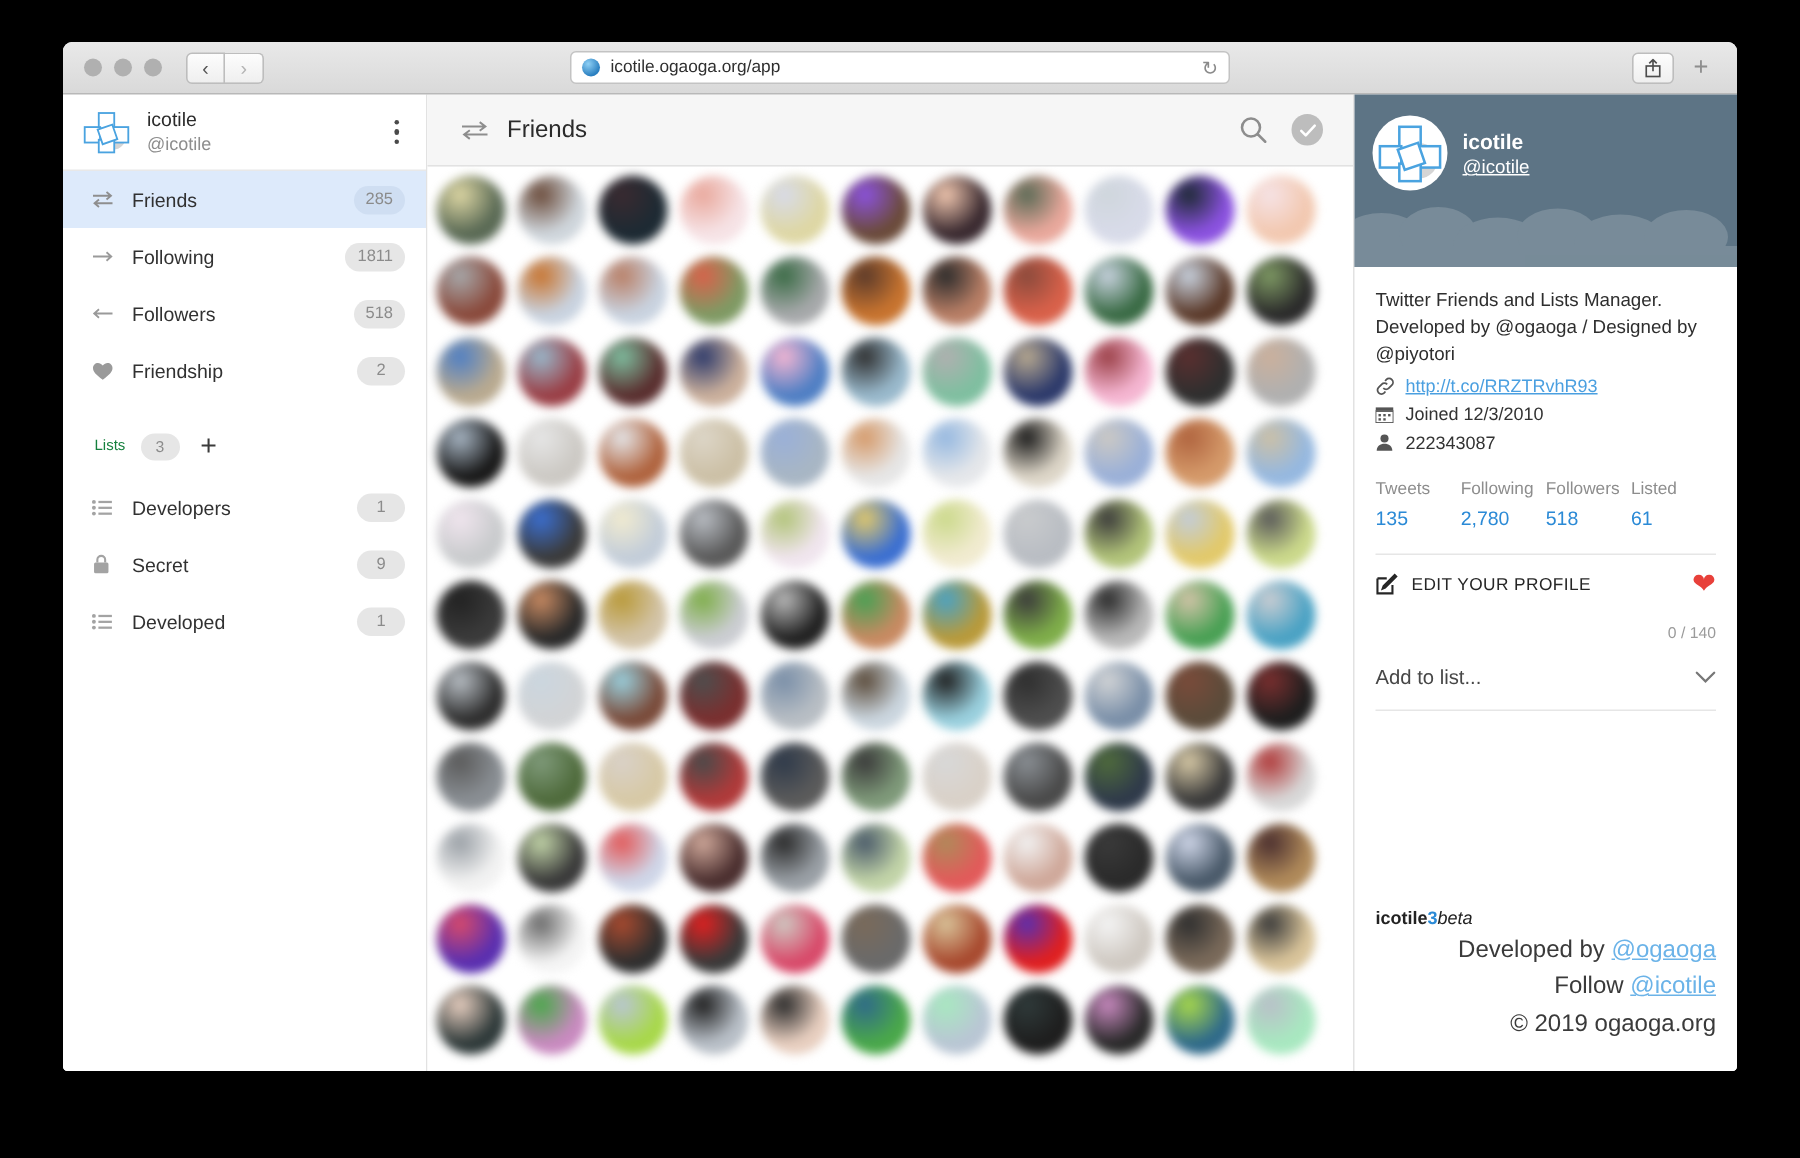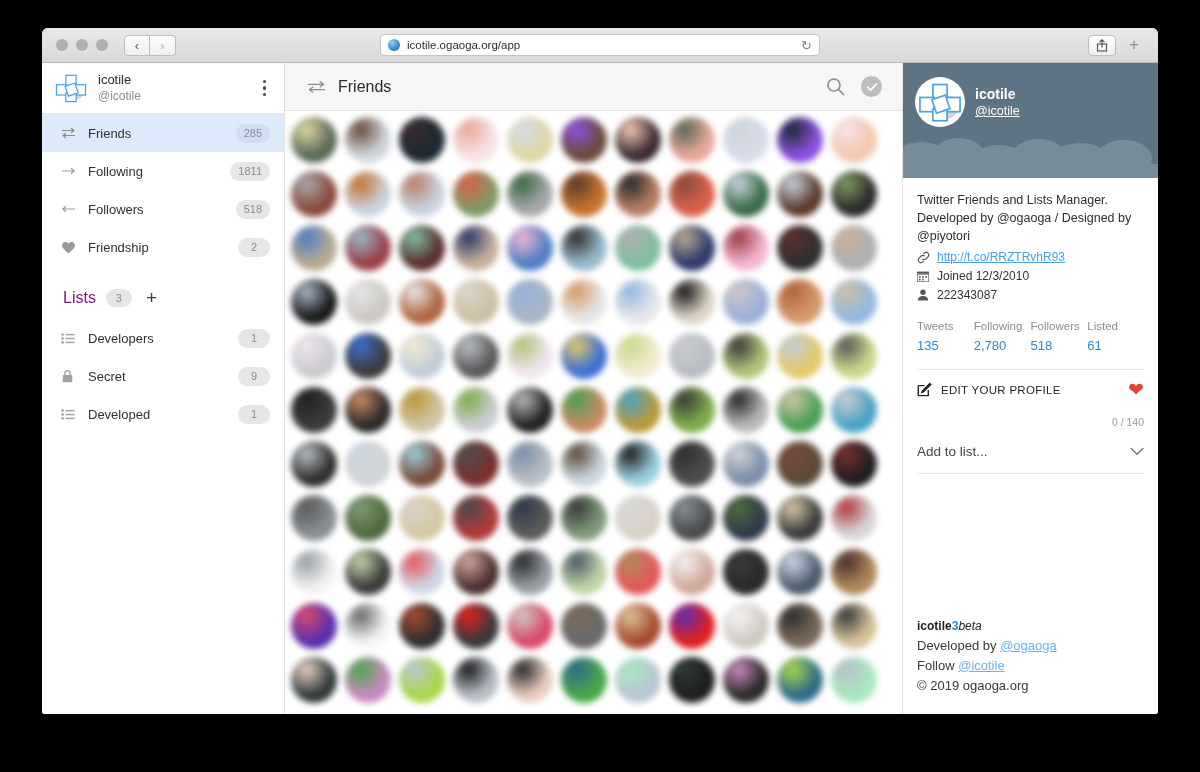--- a/index.html
+++ b/index.html
@@ -99,21 +99,21 @@
   .nav-label { flex: 1; font-size: 13px; color: #313131; margin-left: 8px; }
   .pill {
     min-width: 32px; height: 19px; padding: 0 8px;
     background: #e6e6e6; border-radius: 10px;
     font-size: 11px; color: #8b8b8b;
     display: flex; align-items: center; justify-content: center;
   }
   .nav-item.active .pill { background: #cfdef2; }
 
   #lists-head { display: flex; align-items: center; padding: 22px 0 12px 21px; gap: 10px; }
-  #lists-head .lbl { font-size: 16px; color: #701a75; }
+  #lists-head .lbl { font-size: 10px; color: #15803d; }
   #lists-head .pill { min-width: 26px; height: 18px; font-size: 10.5px; }
   #add-list { font-size: 19px; color: #3b3b3b; line-height: 1; margin-left: 4px; }
 
   
   #main { flex: 1; display: flex; flex-direction: column; min-width: 0; background: #fff; }
   #main-head {
     height: 48px; background: #f6f6f6; border-bottom: 1px solid #e2e2e2;
     display: flex; align-items: center; padding: 0 20px 0 22px; flex: none;
   }
   #main-head .title-ico { color: #8d8d8d; display: flex; align-items: center; }
@@ -181,21 +181,21 @@
     padding-bottom: 14px; border-bottom: 1px solid #e6e6e6;
   }
   #add-list-row .t { flex: 1; font-size: 13.5px; color: #474747; }
   #add-list-row .c { color: #777; font-size: 12px; }
 
   #footer { margin-top: auto; padding: 0 14px 18px 14px; line-height: 1.55; }
   #footer .brand { font-size: 12px; color: #222; }
   #footer .brand b { font-weight: bold; }
   #footer .brand span.three { color: #2b8ad6; font-weight: bold; }
   #footer .brand i { font-style: italic; }
-  #footer .ln { font-size: 13px; color: #3a3a3a; }
+  #footer .ln { font-size: 16px; color: #3a3a3a; text-align: right; }
   #footer .ln a { color: #6bb3e8; text-decoration: underline; }
 </style>
 </head>
 <body>
 
 <div id="browser-window">
 
   <div id="titlebar">
     <div class="traffic-lights">
       <span class="tl"></span>

